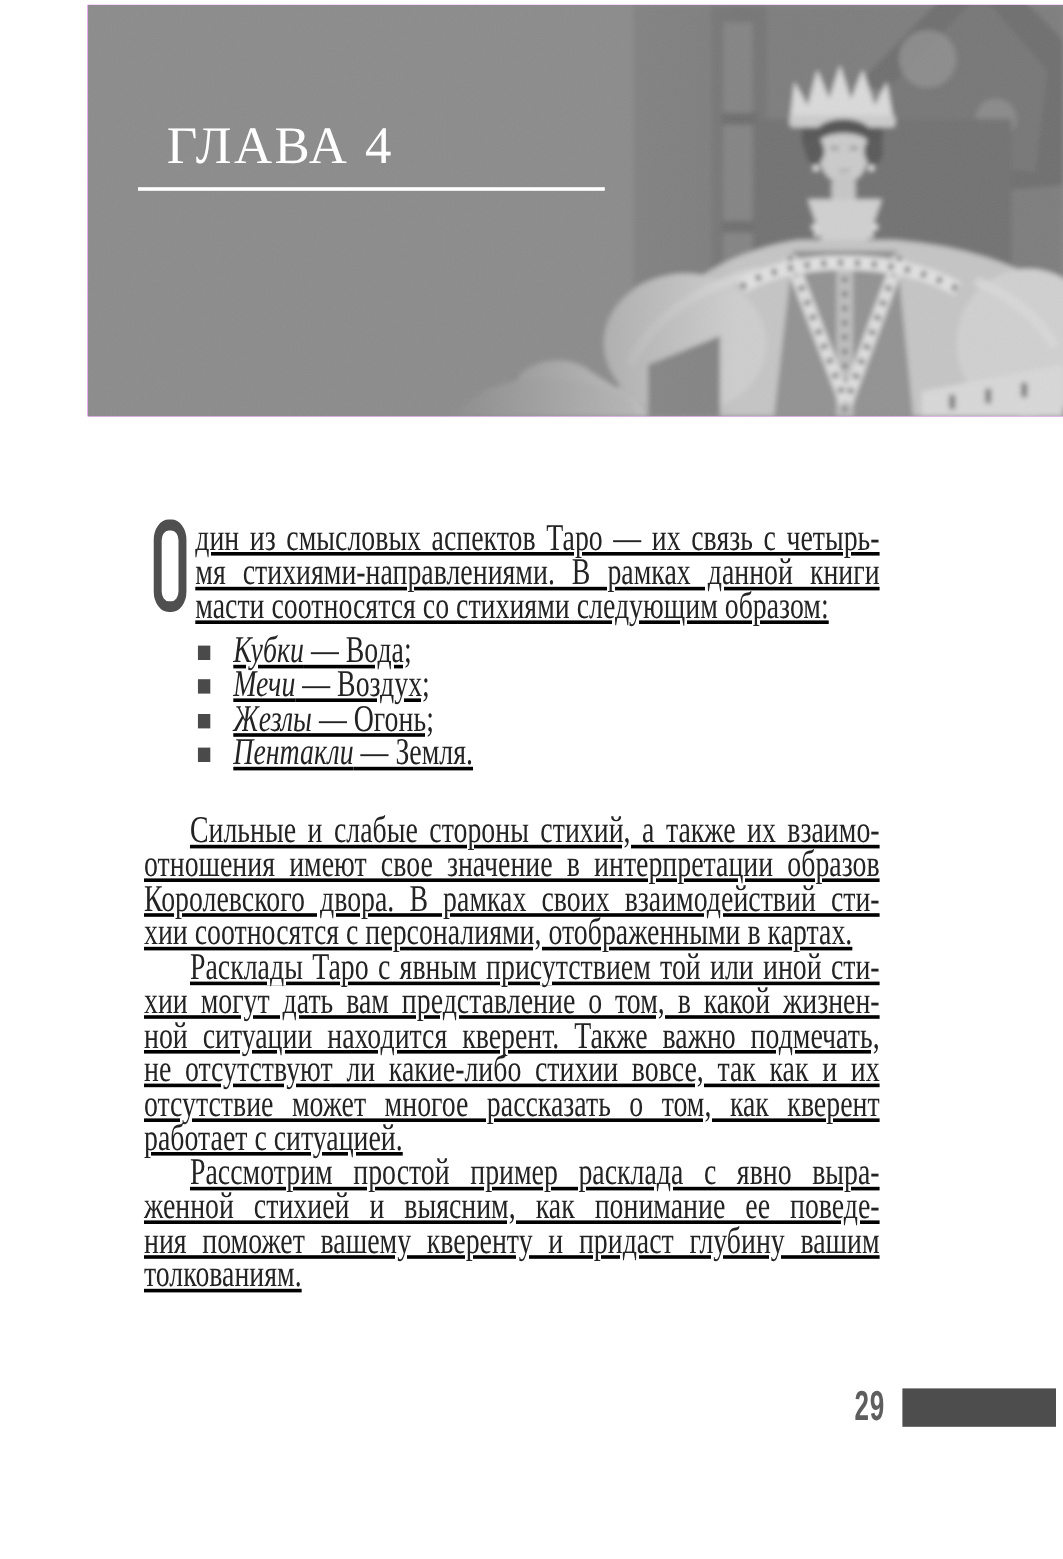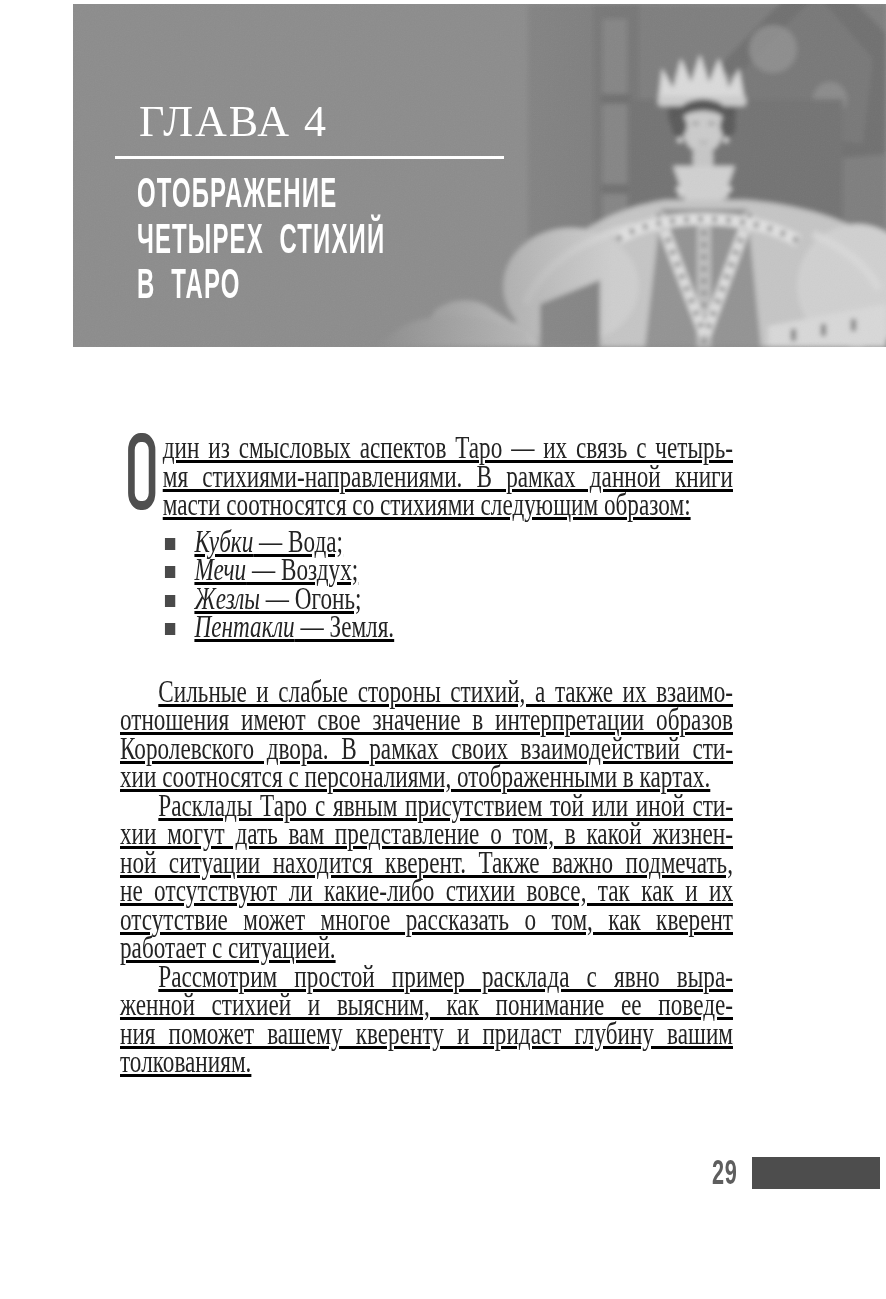--- a/index.html
+++ b/index.html
@@ -142,25 +142,20 @@
       </g>
 
       <rect x="0" y="0" width="300" height="343" fill="#8c8c8c"></rect>
       <rect x="300" y="0" width="240" height="343" fill="url(#fadeL)"></rect>
 
       <rect x="0" y="0" width="813" height="343" filter="url(#grain)" opacity="0.07"></rect>
     </svg>
 
     <div class="chapter-label">ГЛАВА 4</div>
     <div class="title-underline"></div>
-    <div class="chapter-title">
-      <div class="t-line">ОТОБРАЖЕНИЕ</div>
-      <div class="t-line">ЧЕТЫРЕХ СТИХИЙ</div>
-      <div class="t-line">В ТАРО</div>
-    </div>
   </header>
 
   <main class="body-column">
     <div class="scale-wrap">
         <div class="para dropcap-para">
           <div class="drop-cap">
             <span>О</span>
           </div>
           <div class="text-line">дин из смысловых аспектов Таро — их связь с четырь-</div>
           <div class="text-line">мя стихиями-направлениями. В рамках данной книги</div>

